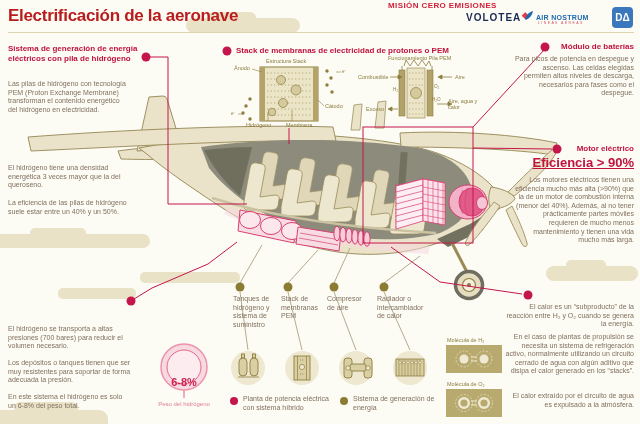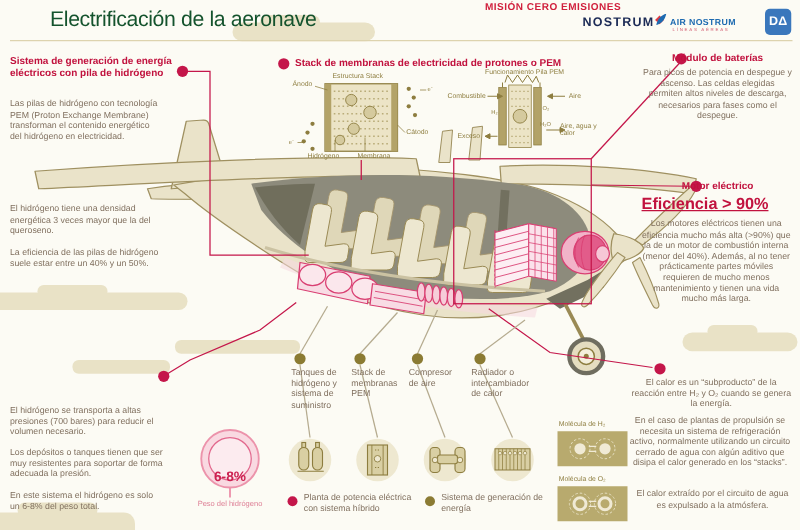--- a/index.html
+++ b/index.html
@@ -3,24 +3,24 @@
 <meta charset="utf-8">
 <style>
   html,body{margin:0;padding:0;background:#888;}
   .stage{position:relative;width:640px;height:424px;background:#fcfbf4;overflow:hidden;
          font-family:"Liberation Sans",sans-serif;}
   .stage svg{position:absolute;left:0;top:0;}
   .t{position:absolute;color:#80705f;font-size:7px;line-height:8.6px;}
   .h{position:absolute;color:#c1123e;font-weight:bold;font-size:8px;line-height:9.5px;}
   .cap{position:absolute;color:#8d7d3f;font-size:5.5px;line-height:6.4px;}
   .tiny{font-size:4.6px;line-height:5.2px;}
-  .r{text-align:center;}
+  .r{text-align:right;}
   .c{text-align:center;}
   .nowrap{white-space:nowrap;}
-  .page-title{position:absolute;left:8px;top:6px;font-size:17px;font-weight:normal;color:#14532d;letter-spacing:-0.3px;margin-left:32px;}
+  .page-title{position:absolute;left:8px;top:6px;font-size:17px;font-weight:bold;color:#b91c1c;letter-spacing:-0.3px;}
   .divider{position:absolute;left:8px;top:32px;width:626px;border-top:1px solid #ddd3ae;}
   .mission{position:absolute;left:388px;top:1px;font-size:8px;font-weight:bold;color:#d01f3c;letter-spacing:.4px;}
   .volotea{position:absolute;left:466px;top:11px;font-size:10px;font-weight:bold;color:#1b2a55;letter-spacing:1px;}
   .volotea .dmd{color:#e0393f;font-size:9px;letter-spacing:0;vertical-align:2px;}
   .airnostrum{position:absolute;left:524px;top:11px;color:#1d6ab0;font-size:7px;font-weight:bold;letter-spacing:.3px;}
   .airnostrum .sub{display:block;font-size:3.5px;color:#d0556a;font-weight:normal;letter-spacing:1.4px;margin-left:14px;}
   .dabadge{position:absolute;left:612px;top:7px;width:21px;height:21px;background:#3a77bc;border-radius:4px;
            color:#fff;font-size:10px;font-weight:bold;text-align:center;line-height:21px;}
   .eff{position:absolute;color:#c1123e;font-weight:bold;font-size:13px;text-decoration:underline;}
   .badgeval{position:absolute;color:#cc2150;font-weight:bold;font-size:11px;margin-top:16px;}
@@ -270,21 +270,21 @@
   <g>
     <circle cx="184" cy="367" r="23" fill="#f9d9e1" stroke="#ec93ab" stroke-width="1.5"></circle>
     <circle cx="184" cy="367" r="17" fill="#fcebef" stroke="#e2688d" stroke-width="1"></circle>
     <line x1="184" y1="390" x2="184" y2="398" stroke="#ec93ab" stroke-width="1.5"></line>
   </g>
 </svg>
 
   <div class="page-title">Electrificación de la aeronave</div>
   <div class="divider"></div>
   <div class="mission">MISIÓN CERO EMISIONES</div>
-  <div class="volotea"><span>NOSTRUM</span><span class="dmd">❖</span></div>
+  <div class="volotea"><span>VOLOTEA</span><span class="dmd">❖</span></div>
   <div class="airnostrum">
     <svg width="10" height="10" style="position:static;vertical-align:-1px">
         <path d="M1,9 C2,4 5,1 9,0 C8,5 5,8 1,9 Z" fill="#1d6ab0"></path>
       </svg>
     <span>AIR NOSTRUM</span>
     <span class="sub">LÍNEAS AÉREAS</span>
   </div>
   <div class="dabadge">DΔ</div>
 
   <div class="h" style="left:8px;top:44px;width:132px">Sistema de generación de energía eléctricos con pila de hidrógeno</div>

